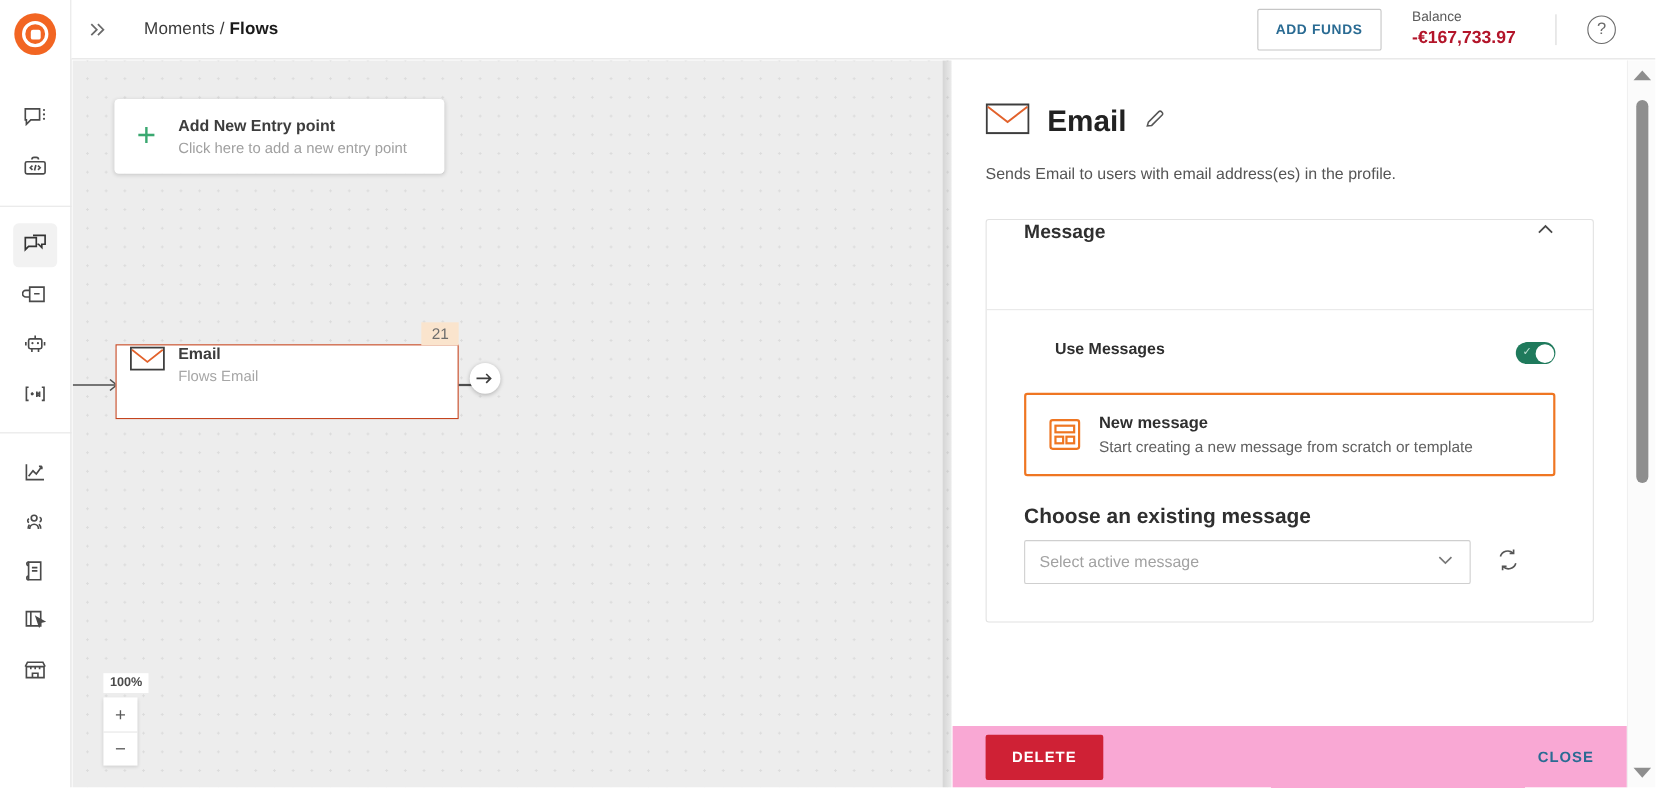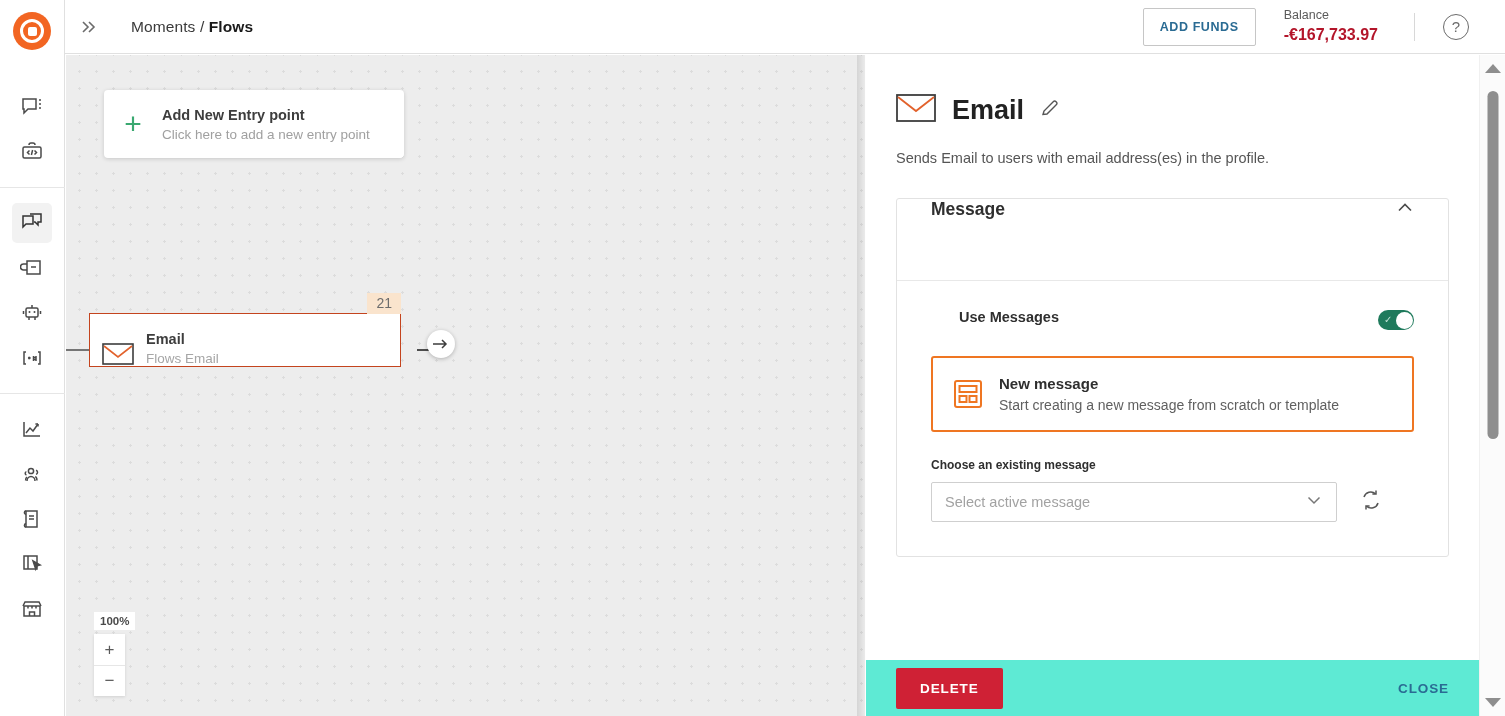--- a/index.html
+++ b/index.html
@@ -119,25 +119,25 @@
     cursor: pointer;
   }
   .entry-plus {
     width: 58px; color: #3aa870; font-size: 30px; font-weight: 300;
     text-align: center; line-height: 1;
   }
   .entry-title { font-size: 14.5px; font-weight: bold; color: #3d3d3d; }
   .entry-sub { font-size: 13.5px; color: #a0a0a0; margin-top: 4px; }
 
   .email-node {
-    position: absolute; left: 23px; top: 258px;
-    width: 312px; height: 54px;
+    position: absolute; left: 39px; top: 258px;
+    width: 312px; height: 68px;
     background: #ffffff;
     border: 1.6px solid #c4441e;
-    display: flex; align-items: flex-end;
+    display: flex; align-items: flex-start;
     cursor: pointer;
   }
   .email-node-icon { width: 56px; display: flex; justify-content: center; }
   .email-node-title { font-size: 14.5px; font-weight: bold; color: #3d3d3d; }
   .email-node-sub { font-size: 13.5px; color: #a6a6a6; margin-top: 4px; }
   .node-badge {
     position: absolute; right: -1px; top: -21px;
     background: #fae4cd; color: #6d6d6d;
     font-size: 14px; padding: 2px 9px 3px 9px;
   }
@@ -227,38 +227,38 @@
     border: 2px solid #ef7622; border-radius: 3px;
     background: #ffffff;
     display: flex; align-items: center;
     padding: 17px 20px;
     cursor: pointer;
   }
   .msg-option-icon { width: 46px; display: flex; align-items: center; }
   .msg-option-title { font-size: 15px; font-weight: bold; color: #2f2f2f; }
   .msg-option-sub { font-size: 14px; color: #606060; margin-top: 5px; }
 
-  .field-label { font-size: 12px; font-weight: bold; color: #2f2f2f; margin-top: 26px; }
+  .field-label { font-size: 19px; font-weight: bold; color: #2f2f2f; margin-top: 26px; }
   .field-row { display: flex; align-items: center; margin-top: 10px; }
   .select-box {
     width: 406px; height: 40px;
     border: 1px solid #cfcfcf; border-radius: 2px;
     display: flex; align-items: center;
     padding: 0 13px; background: #ffffff; cursor: pointer;
   }
   .select-placeholder { font-size: 14.5px; color: #a2a2a2; }
   .select-caret { margin-left: auto; color: #777; }
   .refresh-icon { margin-left: 22px; color: #555; cursor: pointer; }
 
   .panel-footer {
     position: absolute; left: 0; bottom: 0;
     width: 613px; height: 56px;
     display: flex; align-items: center;
     padding: 0 30px;
-    background: #5eead4;
+    background: #f9a8d4;
   }
   .delete-btn {
     background: #cf2135; color: #ffffff;
     font-size: 13.5px; font-weight: bold; letter-spacing: .9px;
     border: none; border-radius: 2px;
     padding: 13px 24px; cursor: pointer;
   }
   .close-btn {
     margin-left: auto; background: none; border: none;
     color: #2a6b93; font-size: 13.5px; font-weight: bold;

